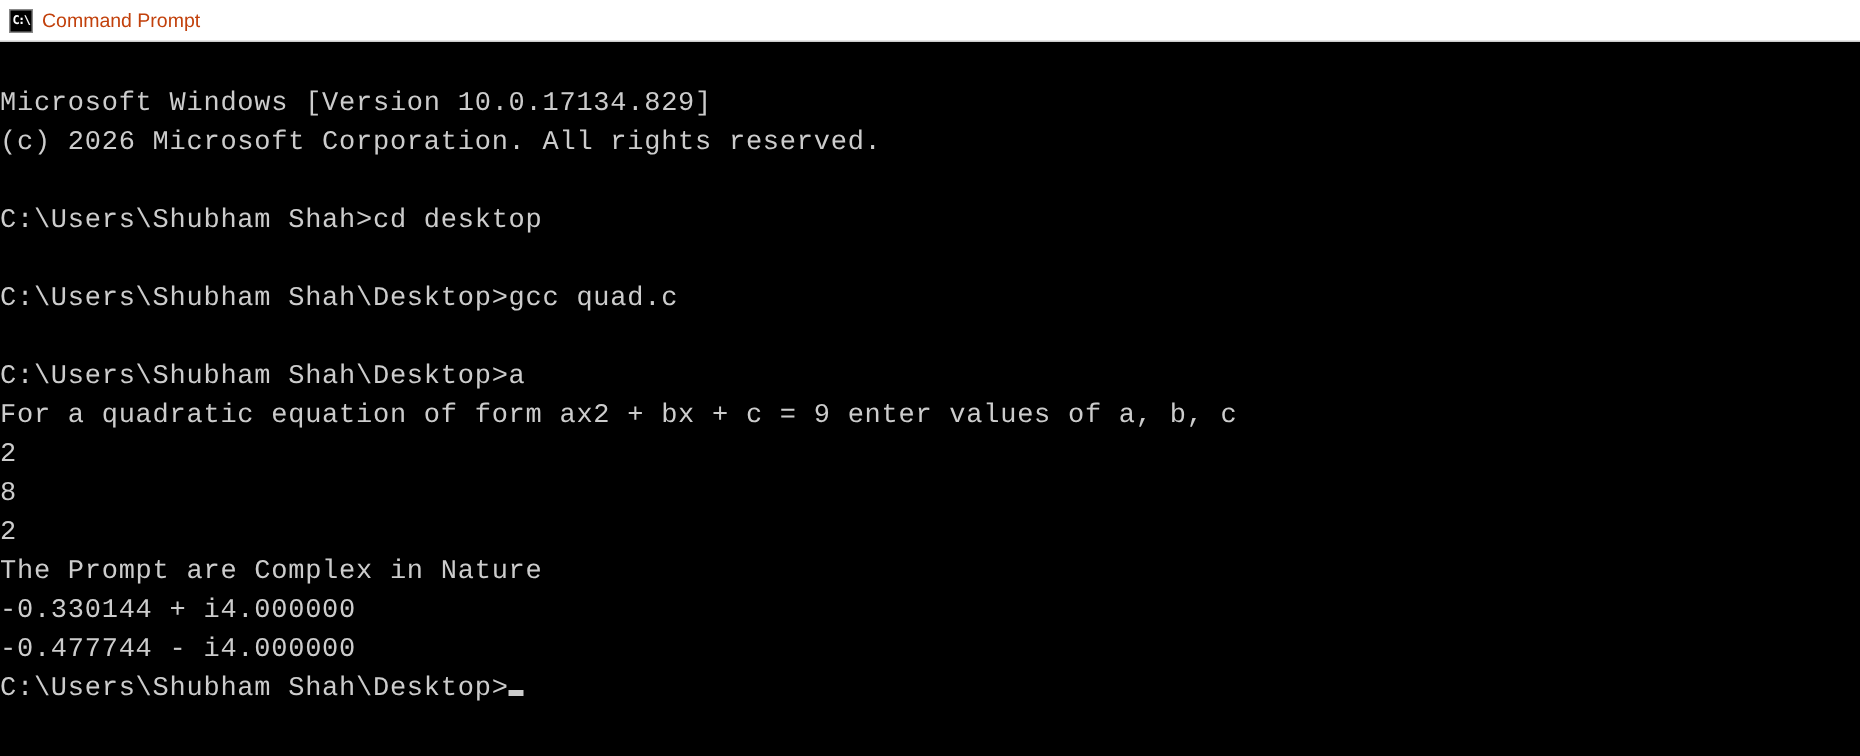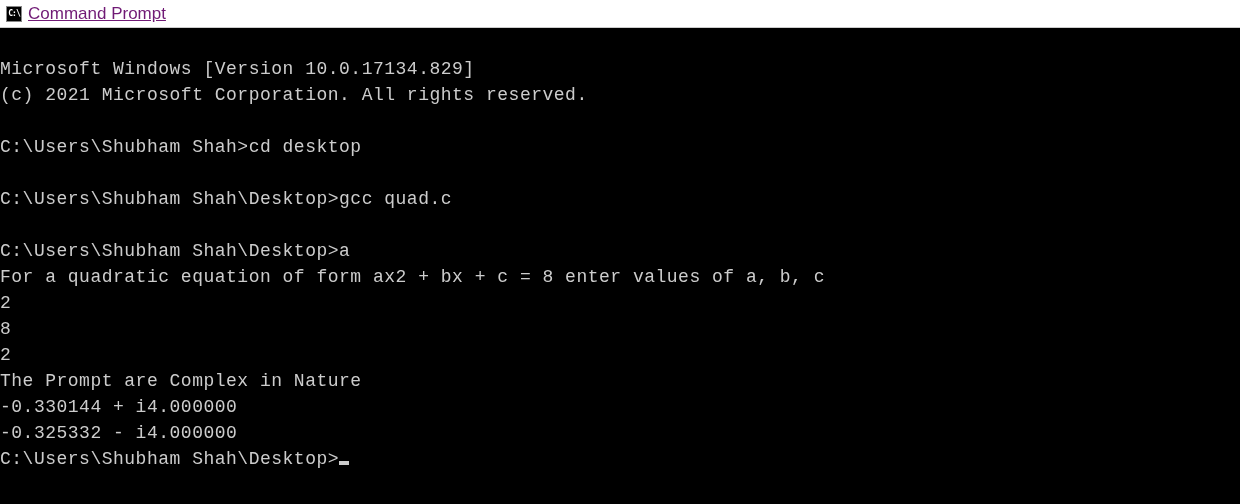--- a/index.html
+++ b/index.html
@@ -32,23 +32,22 @@
       font-family: Consolas, monospace;
       display: flex;
       align-items: center;
       justify-content: center;
       font-weight: bold;
       letter-spacing: -1px;
       border: 1px solid #888;
     }
     .title-text {
       font-family: 'Segoe UI', Tahoma, sans-serif;
-      font-size: 17px;
-      color: #701a75;
-      text-decoration: underline;
+      font-size: 13px;
+      color: #c2410c;
     }
     .terminal {
       background: #000;
       color: #cccccc;
       font-size: 18px;
       line-height: 26px;
       padding: 2px 0 0 0;
       white-space: pre;
       letter-spacing: 0.5px;
       font-family: Consolas, 'Courier New', monospace;
@@ -65,28 +64,28 @@
 </head>
 <body>
 
 <div class="titlebar">
   <div class="app-icon">C:\</div>
   <div class="title-text">Command Prompt</div>
 </div>
 
 <div class="terminal">
 <span>Microsoft Windows [Version 10.0.17134.829]</span>
-<span>(c) 2021 Microsoft Corporation. All rights reserved.</span>
+<span>(c) 2026 Microsoft Corporation. All rights reserved.</span>
 <span></span>
 <span>C:\Users\Shubham Shah&gt;cd desktop</span>
 <span></span>
 <span>C:\Users\Shubham Shah\Desktop&gt;gcc quad.c</span>
 <span></span>
 <span>C:\Users\Shubham Shah\Desktop&gt;a</span>
-<span>For a quadratic equation of form ax2 + bx + c = 8 enter values of a, b, c</span>
+<span>For a quadratic equation of form ax2 + bx + c = 9 enter values of a, b, c</span>
 <span>2</span>
 <span>8</span>
 <span>2</span>
 <span>The Prompt are Complex in Nature</span>
 <span>-0.330144 + i4.000000</span>
-<span>-0.325332 - i4.000000</span>
+<span>-0.477744 - i4.000000</span>
 <span>C:\Users\Shubham Shah\Desktop&gt;</span><span class="cursor"></span>
 </div>
 
 </body></html>

